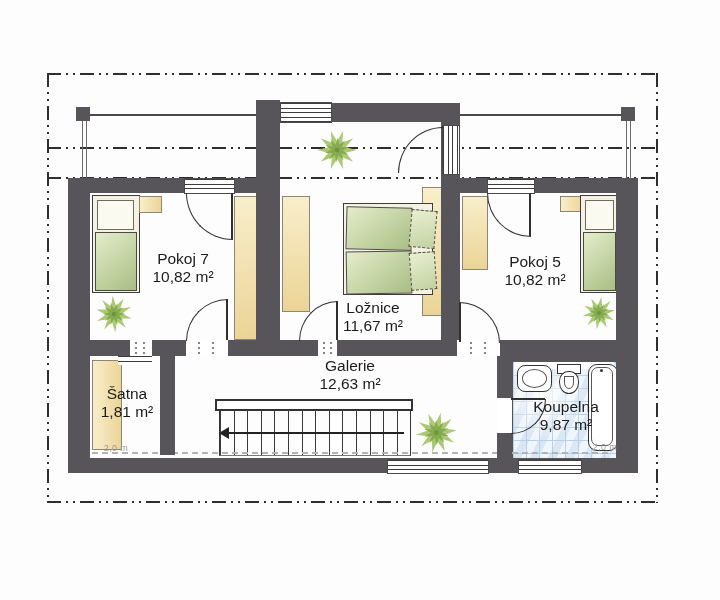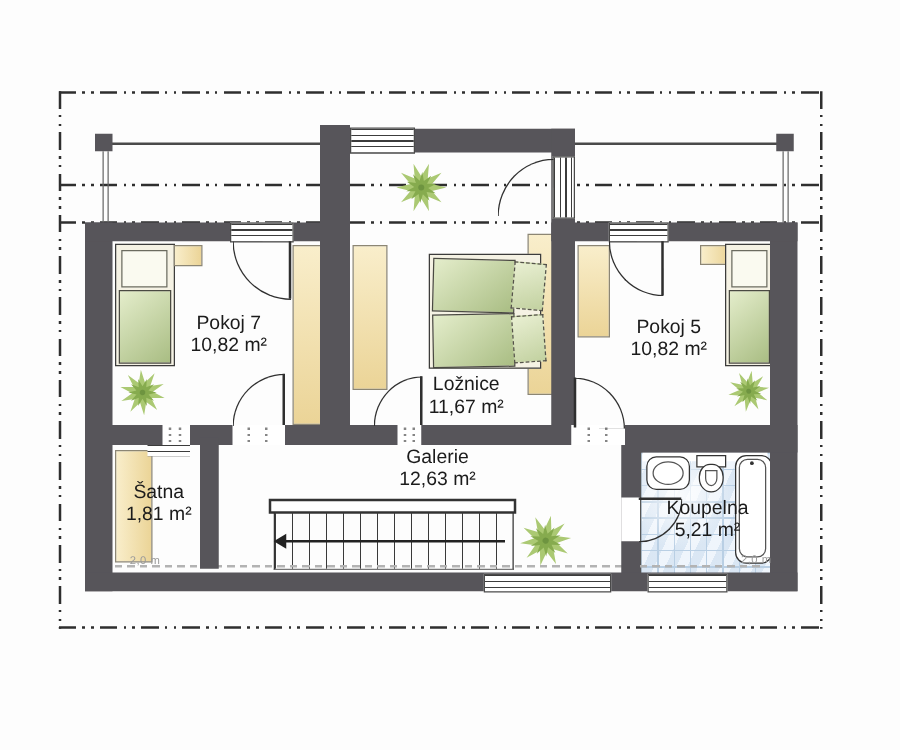--- a/index.html
+++ b/index.html
@@ -215,18 +215,18 @@
   <div class="lbl" style="left:127px;top:403px;">
     <div>Šatna</div>
     <div>1,81 m²</div>
   </div>
   <div class="lbl" style="left:350px;top:375px;">
     <div>Galerie</div>
     <div>12,63 m²</div>
   </div>
   <div class="lbl" style="left:566px;top:416px;">
     <div>Koupelna</div>
-    <div>5,21 m²</div>
+    <div>9,87 m²</div>
   </div>
   <div class="sm" style="left:116px;top:448px;">2,0 m</div>
   <div class="sm" style="left:605px;top:447px;">2,0 m</div>
 
 </div>
 
 </body></html>

